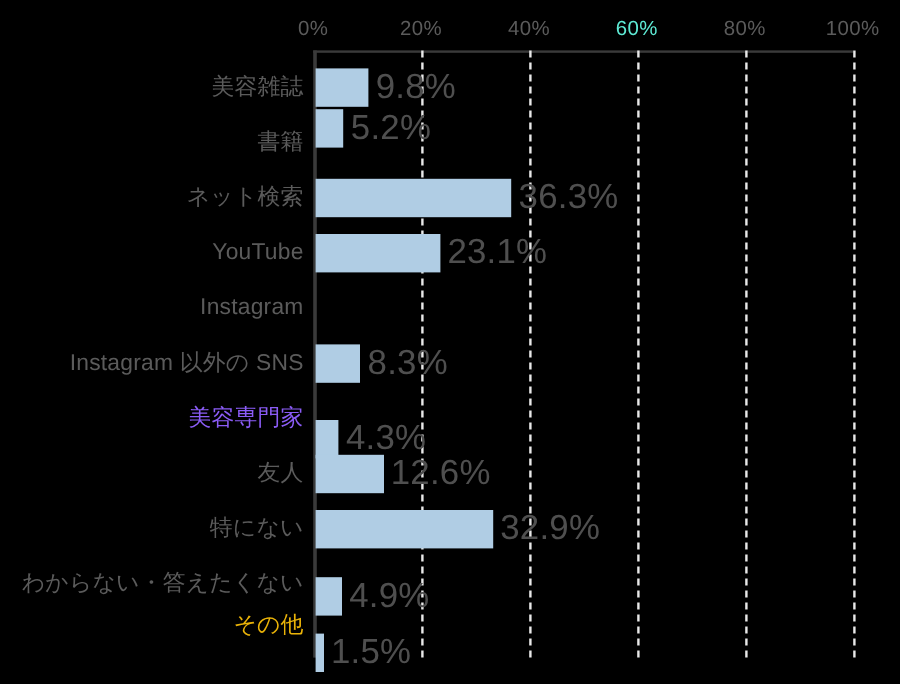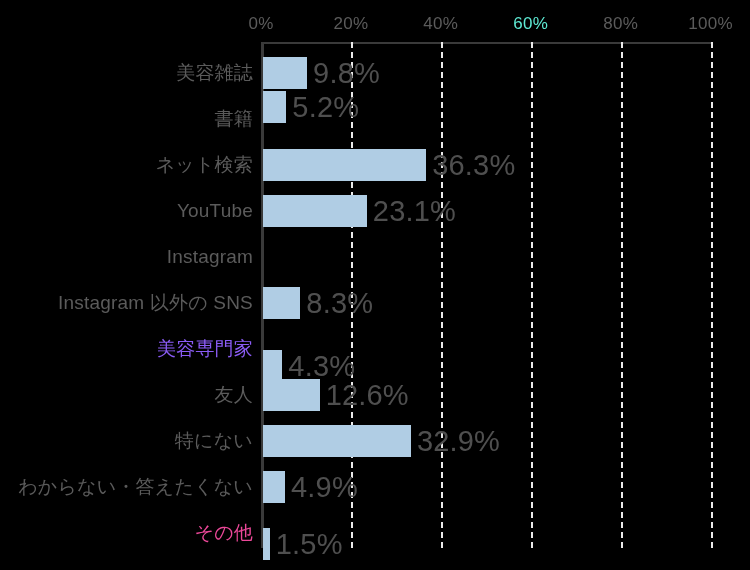--- a/index.html
+++ b/index.html
@@ -152,21 +152,21 @@
       <div class="cat-label" style="top: 15px; color: rgb(91, 91, 91);">美容雑誌</div>
       <div class="cat-label" style="top: 61px; color: rgb(91, 91, 91);">書籍</div>
       <div class="cat-label" style="top: 107px; color: rgb(91, 91, 91);">ネット検索</div>
       <div class="cat-label" style="top: 153px; color: rgb(91, 91, 91);">YouTube</div>
       <div class="cat-label" style="top: 199px; color: rgb(91, 91, 91);">Instagram</div>
       <div class="cat-label" style="top: 245px; color: rgb(91, 91, 91);">Instagram 以外の SNS</div>
       <div class="cat-label" style="top: 291px; color: #8b5cf6;">美容専門家</div>
       <div class="cat-label" style="top: 337px; color: rgb(91, 91, 91);">友人</div>
       <div class="cat-label" style="top: 383px; color: rgb(91, 91, 91);">特にない</div>
       <div class="cat-label" style="top: 429px; color: rgb(91, 91, 91);">わからない・答えたくない</div>
-      <div class="cat-label" style="top: 475px; color: #ec4899;">その他</div>
+      <div class="cat-label" style="top: 464px; color: #eab308;">その他</div>
     </div>
 
   <div class="bars-layer">
       <div class="bar-row" style="top: 15px;">
         <div class="bar-rect" style="width: 44.051px; background: rgb(176, 205, 228);"></div>
         <span class="bar-value" style="left: 52.051px; color: rgb(79, 79, 79);">9.8%</span>
       </div>
       <div class="bar-row" style="top: 49px; padding-left: 27px;">
         <div class="bar-rect" style="width: 23.374px; background: rgb(176, 205, 228);"></div>
         <span class="bar-value" style="left: 31.374px; color: rgb(79, 79, 79);">5.2%</span>
@@ -188,21 +188,21 @@
         <span class="bar-value" style="left: 27.3285px; color: rgb(79, 79, 79);">4.3%</span>
       </div>
       <div class="bar-row" style="top: 337px;">
         <div class="bar-rect" style="width: 56.637px; background: rgb(176, 205, 228);"></div>
         <span class="bar-value" style="left: 64.637px; color: rgb(79, 79, 79);">12.6%</span>
       </div>
       <div class="bar-row" style="top: 383px;">
         <div class="bar-rect" style="width: 147.886px; background: rgb(176, 205, 228);"></div>
         <span class="bar-value" style="left: 155.886px; color: rgb(79, 79, 79);">32.9%</span>
       </div>
-      <div class="bar-row" style="top: 429px;">
+      <div class="bar-row" style="top: 439px;">
         <div class="bar-rect" style="width: 22.0255px; background: rgb(176, 205, 228);"></div>
         <span class="bar-value" style="left: 30.0255px; color: rgb(79, 79, 79);">4.9%</span>
       </div>
       <div class="bar-row" style="top: 486px;">
         <div class="bar-rect" style="width: 6.7425px; background: rgb(176, 205, 228);"></div>
         <span class="bar-value" style="left: 14.7425px; color: rgb(79, 79, 79);">1.5%</span>
       </div>
     </div>
 
 </div>

